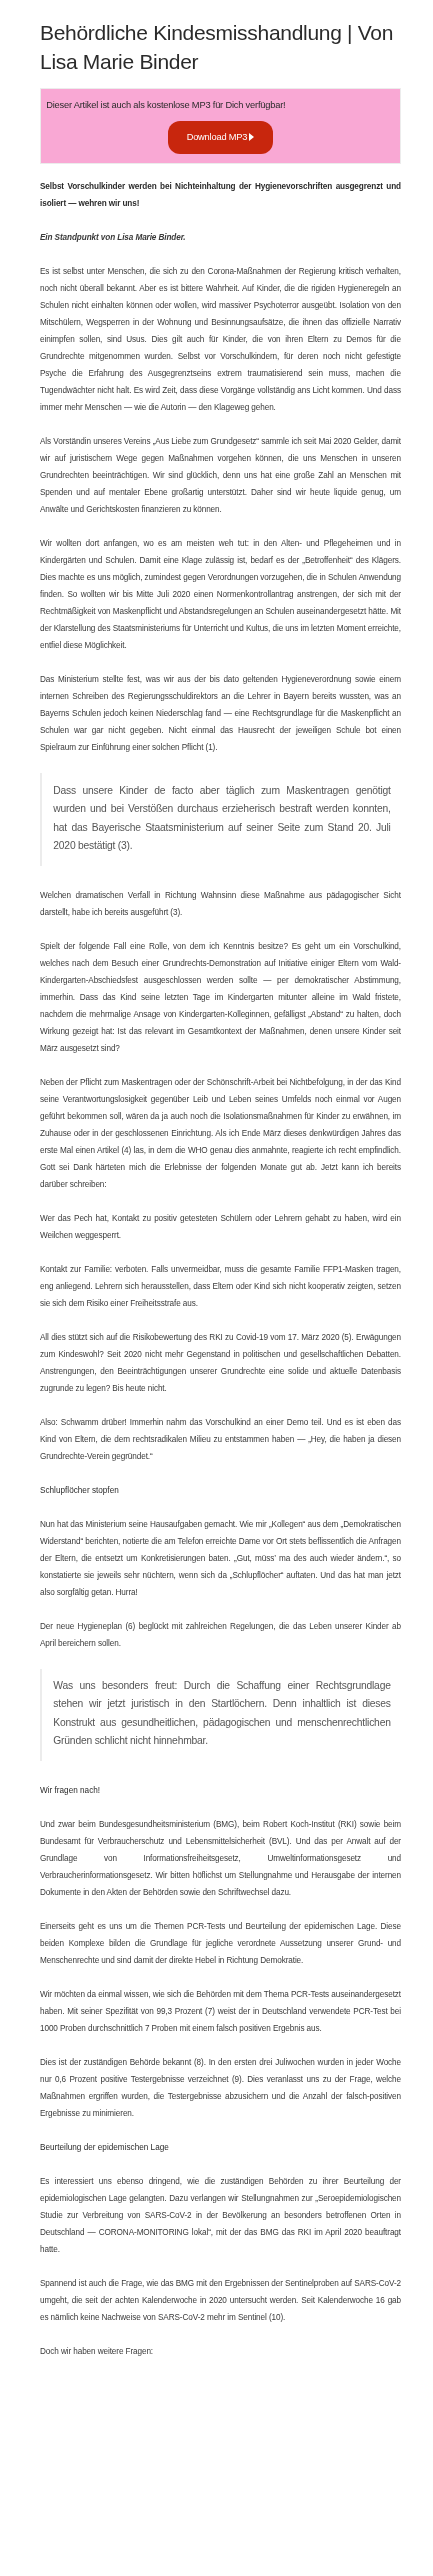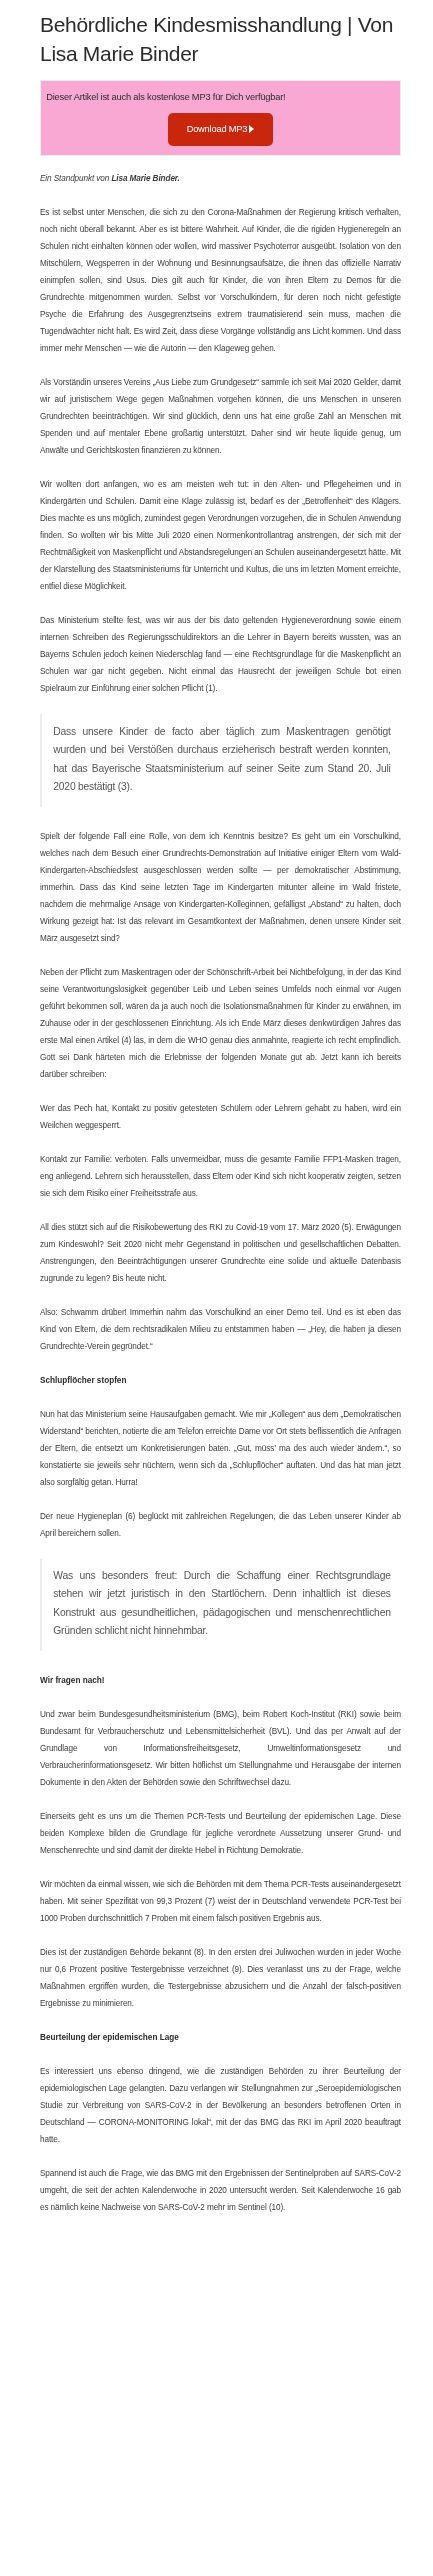--- a/index.html
+++ b/index.html
@@ -3,21 +3,21 @@
 <meta charset="utf-8">
 <style>
   html, body { margin: 0; padding: 0; background: #ffffff; }
   body {
     width: 433px;
     font-family: "Liberation Sans", "DejaVu Sans", sans-serif;
     color: #3a3a3a;
   }
   .article {
     width: 361px;
-    margin: 0 0 0 40px;
+    margin: 8px 0 0 40px;
     padding-top: 10px;
     padding-bottom: 15.5px;
   }
   h1.title {
     font-family: "Liberation Sans", sans-serif;
     font-weight: normal;
     font-size: 21px;
     line-height: 29px;
     color: #2b2b2b;
     margin: 0 0 12.4px 0;
@@ -36,21 +36,21 @@
     letter-spacing: -0.2px;
   }
   .mp3-button {
     display: block;
     width: 105px;
     height: 33px;
     margin: 0 auto;
     background: #c8260d;
     color: #ffffff;
     border: none;
-    border-radius: 5px;
+    border-radius: 12px;
     font-family: "Liberation Sans", sans-serif;
     font-size: 9.3px;
     cursor: pointer;
     letter-spacing: -0.2px;
   }
   .mp3-button .play-icon {
     display: inline-block;
     width: 0; height: 0;
     border-top: 4.1px solid transparent;
     border-bottom: 4.1px solid transparent;
@@ -59,24 +59,24 @@
     margin-left: 2.1px;
   }
   p {
     font-size: 8.2px;
     line-height: 17px;
     margin: 0 0 17px 0;
     text-align: justify;
     letter-spacing: -0.1px;
   }
   p.lead { font-weight: bold; color: #2b2b2b; }
-  p.it { font-style: italic; }
+  p.it { font-style: italic; font-weight: bold; }
   h3.sub {
     font-size: 8.2px;
-    font-weight: bold;
+    font-weight: normal;
     color: #2b2b2b;
     margin: 0 0 17px 0;
     line-height: 17px;
   }
   blockquote {
     margin: 0 0 20.6px 0;
     padding: 8.2px 10.3px 10.3px 11.3px;
     border-left: 2.6px solid #ececec;
   }
   blockquote p {
@@ -93,32 +93,34 @@
 
 <div class="article">
 
   <h1 class="title">Behördliche Kindesmisshandlung | Von Lisa Marie Binder</h1>
 
   <div class="mp3-box">
     <p class="mp3-text">Dieser Artikel ist auch als kostenlose MP3 für Dich verfügbar!</p>
     <button class="mp3-button" style="background: rgb(200, 38, 13);"><span>Download MP3</span><span class="play-icon"></span></button>
   </div>
 
+  <p class="lead">Selbst Vorschulkinder werden bei Nichteinhaltung der Hygienevorschriften ausgegrenzt und isoliert — wehren wir uns!</p>
 
   <p class="it"><span>Ein Standpunkt von </span><strong>Lisa Marie Binder.</strong></p>
 
   <p>Es ist selbst unter Menschen, die sich zu den Corona-Maßnahmen der Regierung kritisch verhalten, noch nicht überall bekannt. Aber es ist bittere Wahrheit. Auf Kinder, die die rigiden Hygieneregeln an Schulen nicht einhalten können oder wollen, wird massiver Psychoterror ausgeübt. Isolation von den Mitschülern, Wegsperren in der Wohnung und Besinnungsaufsätze, die ihnen das offizielle Narrativ einimpfen sollen, sind Usus. Dies gilt auch für Kinder, die von ihren Eltern zu Demos für die Grundrechte mitgenommen wurden. Selbst vor Vorschulkindern, für deren noch nicht gefestigte Psyche die Erfahrung des Ausgegrenztseins extrem traumatisierend sein muss, machen die Tugendwächter nicht halt. Es wird Zeit, dass diese Vorgänge vollständig ans Licht kommen. Und dass immer mehr Menschen — wie die Autorin — den Klageweg gehen.</p>
   <p>Als Vorständin unseres Vereins „Aus Liebe zum Grundgesetz“ sammle ich seit Mai 2020 Gelder, damit wir auf juristischem Wege gegen Maßnahmen vorgehen können, die uns Menschen in unseren Grundrechten beeinträchtigen. Wir sind glücklich, denn uns hat eine große Zahl an Menschen mit Spenden und auf mentaler Ebene großartig unterstützt. Daher sind wir heute liquide genug, um Anwälte und Gerichtskosten finanzieren zu können.</p>
   <p>Wir wollten dort anfangen, wo es am meisten weh tut: in den Alten- und Pflegeheimen und in Kindergärten und Schulen. Damit eine Klage zulässig ist, bedarf es der „Betroffenheit“ des Klägers. Dies machte es uns möglich, zumindest gegen Verordnungen vorzugehen, die in Schulen Anwendung finden. So wollten wir bis Mitte Juli 2020 einen Normenkontrollantrag anstrengen, der sich mit der Rechtmäßigkeit von Maskenpflicht und Abstandsregelungen an Schulen auseinandergesetzt hätte. Mit der Klarstellung des Staatsministeriums für Unterricht und Kultus, die uns im letzten Moment erreichte, entfiel diese Möglichkeit.</p>
   <p>Das Ministerium stellte fest, was wir aus der bis dato geltenden Hygieneverordnung sowie einem internen Schreiben des Regierungsschuldirektors an die Lehrer in Bayern bereits wussten, was an Bayerns Schulen jedoch keinen Niederschlag fand — eine Rechtsgrundlage für die Maskenpflicht an Schulen war gar nicht gegeben. Nicht einmal das Hausrecht der jeweiligen Schule bot einen Spielraum zur Einführung einer solchen Pflicht (1).</p>
 
   <blockquote>
     <p>Dass unsere Kinder de facto aber täglich zum Maskentragen genötigt wurden und bei Verstößen durchaus erzieherisch bestraft werden konnten, hat das Bayerische Staatsministerium auf seiner Seite zum Stand 20. Juli 2020 bestätigt (3).</p>
   </blockquote>
 
+  <p>Welchen dramatischen Verfall in Richtung Wahnsinn diese Maßnahme aus pädagogischer Sicht darstellt, habe ich bereits ausgeführt (3).</p>
   <p>Spielt der folgende Fall eine Rolle, von dem ich Kenntnis besitze? Es geht um ein Vorschulkind, welches nach dem Besuch einer Grundrechts-Demonstration auf Initiative einiger Eltern vom Wald-Kindergarten-Abschiedsfest ausgeschlossen werden sollte — per demokratischer Abstimmung, immerhin. Dass das Kind seine letzten Tage im Kindergarten mitunter alleine im Wald fristete, nachdem die mehrmalige Ansage von Kindergarten-Kolleginnen, gefälligst „Abstand“ zu halten, doch Wirkung gezeigt hat: Ist das relevant im Gesamtkontext der Maßnahmen, denen unsere Kinder seit März ausgesetzt sind?</p>
   <p>Neben der Pflicht zum Maskentragen oder der Schönschrift-Arbeit bei Nichtbefolgung, in der das Kind seine Verantwortungslosigkeit gegenüber Leib und Leben seines Umfelds noch einmal vor Augen geführt bekommen soll, wären da ja auch noch die Isolationsmaßnahmen für Kinder zu erwähnen, im Zuhause oder in der geschlossenen Einrichtung. Als ich Ende März dieses denkwürdigen Jahres das erste Mal einen Artikel (4) las, in dem die WHO genau dies anmahnte, reagierte ich recht empfindlich. Gott sei Dank härteten mich die Erlebnisse der folgenden Monate gut ab. Jetzt kann ich bereits darüber schreiben:</p>
   <p>Wer das Pech hat, Kontakt zu positiv getesteten Schülern oder Lehrern gehabt zu haben, wird ein Weilchen weggesperrt.</p>
   <p>Kontakt zur Familie: verboten. Falls unvermeidbar, muss die gesamte Familie FFP1-Masken tragen, eng anliegend. Lehrern sich herausstellen, dass Eltern oder Kind sich nicht kooperativ zeigten, setzen sie sich dem Risiko einer Freiheitsstrafe aus.</p>
   <p>All dies stützt sich auf die Risikobewertung des RKI zu Covid-19 vom 17. März 2020 (5). Erwägungen zum Kindeswohl? Seit 2020 nicht mehr Gegenstand in politischen und gesellschaftlichen Debatten. Anstrengungen, den Beeinträchtigungen unserer Grundrechte eine solide und aktuelle Datenbasis zugrunde zu legen? Bis heute nicht.</p>
   <p>Also: Schwamm drüber! Immerhin nahm das Vorschulkind an einer Demo teil. Und es ist eben das Kind von Eltern, die dem rechtsradikalen Milieu zu entstammen haben — „Hey, die haben ja diesen Grundrechte-Verein gegründet.“</p>
 
   <h3 class="sub">Schlupflöcher stopfen</h3>
 
   <p>Nun hat das Ministerium seine Hausaufgaben gemacht. Wie mir „Kollegen“ aus dem „Demokratischen Widerstand“ berichten, notierte die am Telefon erreichte Dame vor Ort stets beflissentlich die Anfragen der Eltern, die entsetzt um Konkretisierungen baten. „Gut, müss’ ma des auch wieder ändern.“, so konstatierte sie jeweils sehr nüchtern, wenn sich da „Schlupflöcher“ auftaten. Und das hat man jetzt also sorgfältig getan. Hurra!</p>
@@ -137,15 +139,16 @@
 
   <p>Wir möchten da einmal wissen, wie sich die Behörden mit dem Thema PCR-Tests auseinandergesetzt haben. Mit seiner Spezifität von 99,3 Prozent (7) weist der in Deutschland verwendete PCR-Test bei 1000 Proben durchschnittlich 7 Proben mit einem falsch positiven Ergebnis aus.</p>
   <p>Dies ist der zuständigen Behörde bekannt (8). In den ersten drei Juliwochen wurden in jeder Woche nur 0,6 Prozent positive Testergebnisse verzeichnet (9). Dies veranlasst uns zu der Frage, welche Maßnahmen ergriffen wurden, die Testergebnisse abzusichern und die Anzahl der falsch-positiven Ergebnisse zu minimieren.</p>
 
   <h3 class="sub">Beurteilung der epidemischen Lage</h3>
 
   <p>Es interessiert uns ebenso dringend, wie die zuständigen Behörden zu ihrer Beurteilung der epidemiologischen Lage gelangten. Dazu verlangen wir Stellungnahmen zur „Seroepidemiologischen Studie zur Verbreitung von SARS-CoV-2 in der Bevölkerung an besonders betroffenen Orten in Deutschland — CORONA-MONITORING lokal“, mit der das BMG das RKI im April 2020 beauftragt hatte.</p>
   <p>Spannend ist auch die Frage, wie das BMG mit den Ergebnissen der Sentinelproben auf SARS-CoV-2 umgeht, die seit der achten Kalenderwoche in 2020 untersucht werden. Seit Kalenderwoche 16 gab es nämlich keine Nachweise von SARS-CoV-2 mehr im Sentinel (10).</p>
 
 
+  <p>Doch wir haben weitere Fragen:</p>
 
 </div>
 
 
 </body></html>

